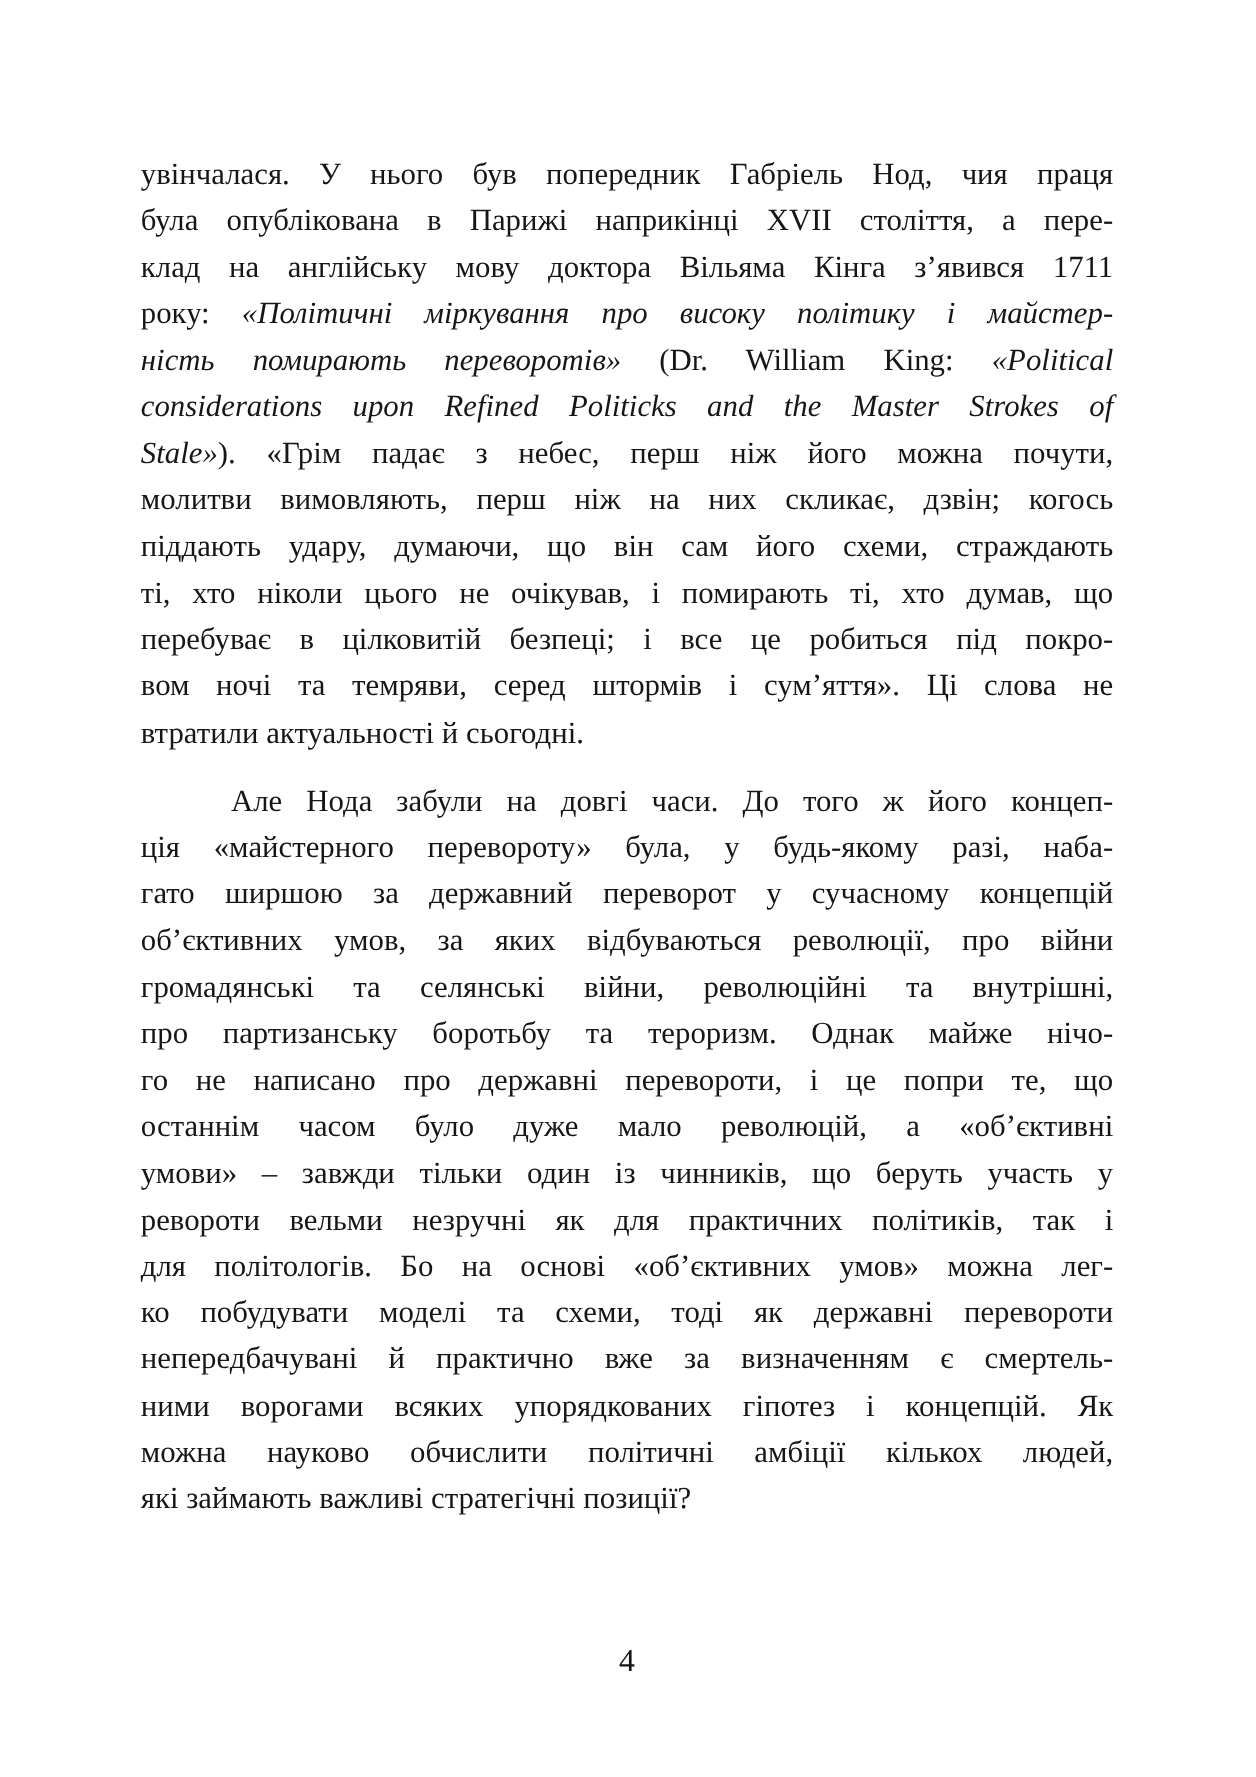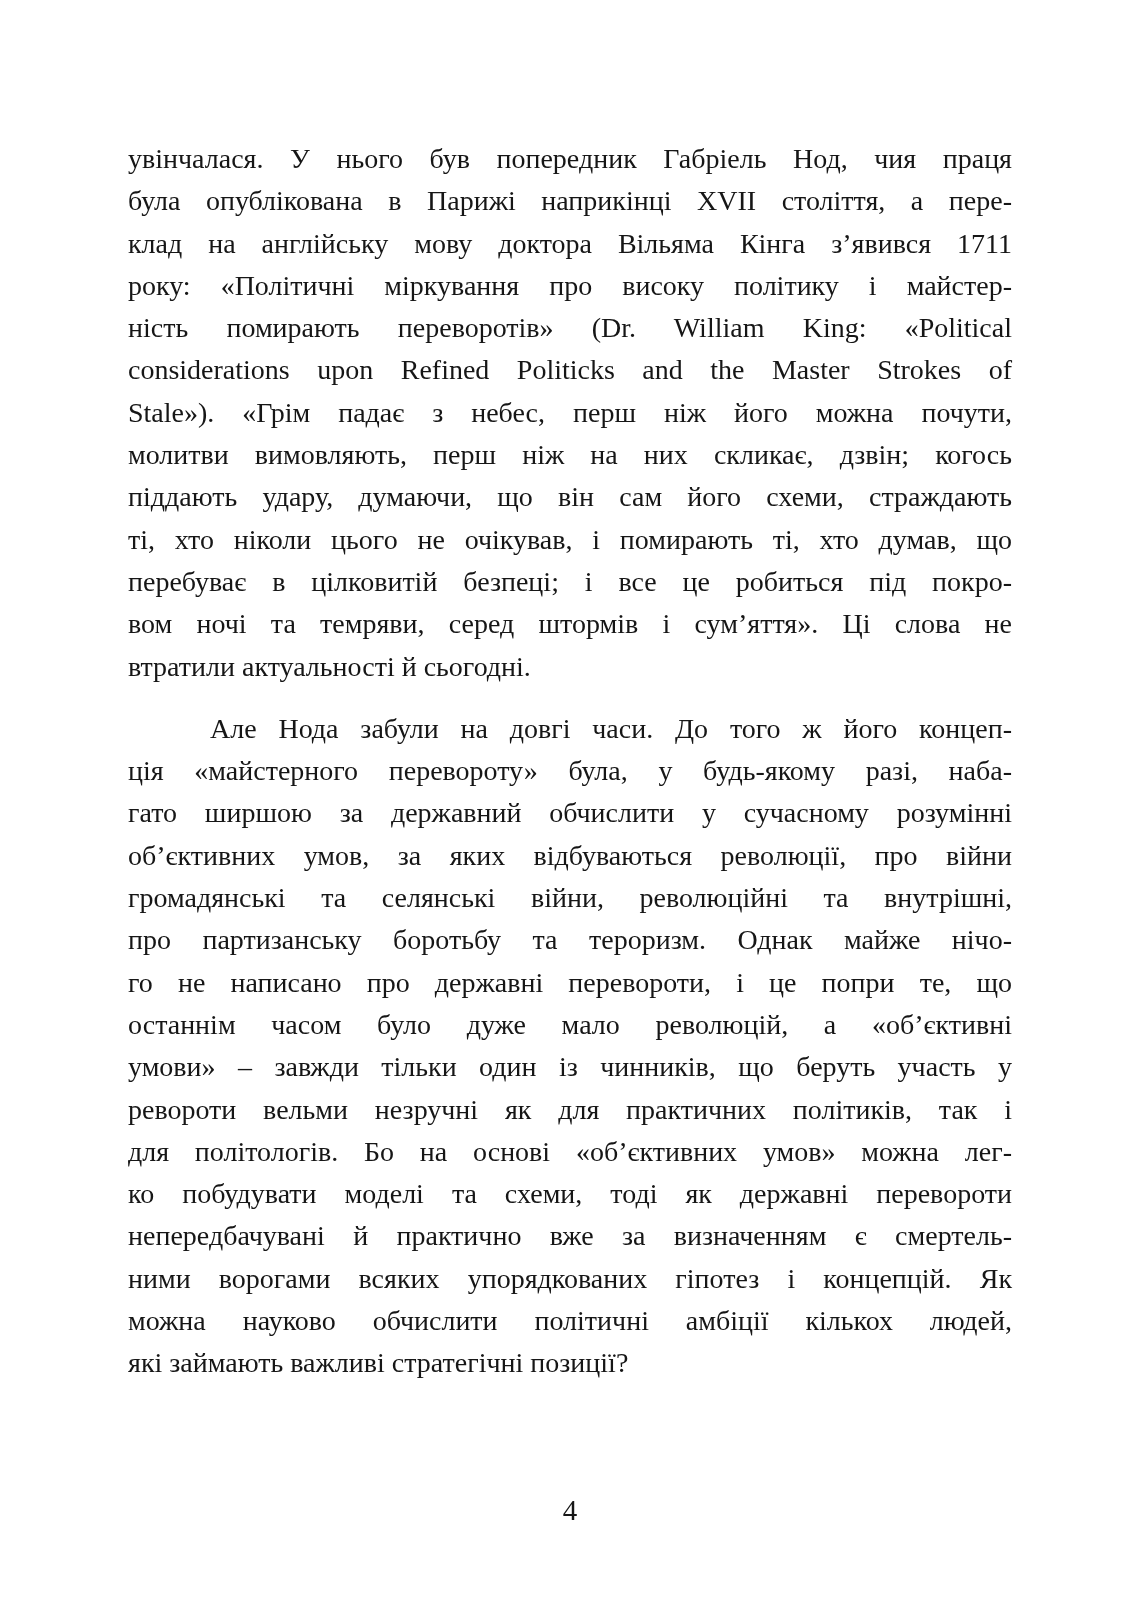--- a/index.html
+++ b/index.html
@@ -33,20 +33,21 @@
     height: 42.3px;
   }
   .line.last {
     text-align-last: left;
   }
   .line.indent {
     text-indent: 82px;
     margin-top: 20px;
   }
   .seg.italic {
+    font-style: italic;
   }
   .page-number {
     position: absolute;
     left: 128px;
     top: 1494px;
     width: 884px;
     text-align: center;
     font-size: 29px;
     color: #161616;
   }
@@ -67,21 +68,21 @@
         <div class="line"><span class="seg">молитви вимовляють, перш ніж на них скликає, дзвін; когось</span></div>
         <div class="line"><span class="seg">піддають удару, думаючи, що він сам його схеми, страждають</span></div>
         <div class="line"><span class="seg">ті, хто ніколи цього не очікував, і помирають ті, хто думав, що</span></div>
         <div class="line"><span class="seg">перебуває в цілковитій безпеці; і все це робиться під покро-</span></div>
         <div class="line"><span class="seg">вом ночі та темряви, серед штормів і сум’яття». Ці слова не</span></div>
         <div class="line last"><span class="seg">втратили актуальності й сьогодні.</span></div>
       </div>
       <div class="paragraph">
         <div class="line indent"><span class="seg">Але Нода забули на довгі часи. До того ж його концеп-</span></div>
         <div class="line"><span class="seg">ція «майстерного перевороту» була, у будь-якому разі, наба-</span></div>
-        <div class="line"><span class="seg">гато ширшою за державний обчислити у сучасному розумінні</span></div>
+        <div class="line"><span class="seg">гато ширшою за державний переворот у сучасному концепцій</span></div>
         <div class="line"><span class="seg">об’єктивних умов, за яких відбуваються революції, про війни</span></div>
         <div class="line"><span class="seg">громадянські та селянські війни, революційні та внутрішні,</span></div>
         <div class="line"><span class="seg">про партизанську боротьбу та тероризм. Однак майже нічо-</span></div>
         <div class="line"><span class="seg">го не написано про державні перевороти, і це попри те, що</span></div>
         <div class="line"><span class="seg">останнім часом було дуже мало революцій, а «об’єктивні</span></div>
         <div class="line"><span class="seg">умови» – завжди тільки один із чинників, що беруть участь у</span></div>
         <div class="line"><span class="seg">ревороти вельми незручні як для практичних політиків, так і</span></div>
         <div class="line"><span class="seg">для політологів. Бо на основі «об’єктивних умов» можна лег-</span></div>
         <div class="line"><span class="seg">ко побудувати моделі та схеми, тоді як державні перевороти</span></div>
         <div class="line"><span class="seg">непередбачувані й практично вже за визначенням є смертель-</span></div>

